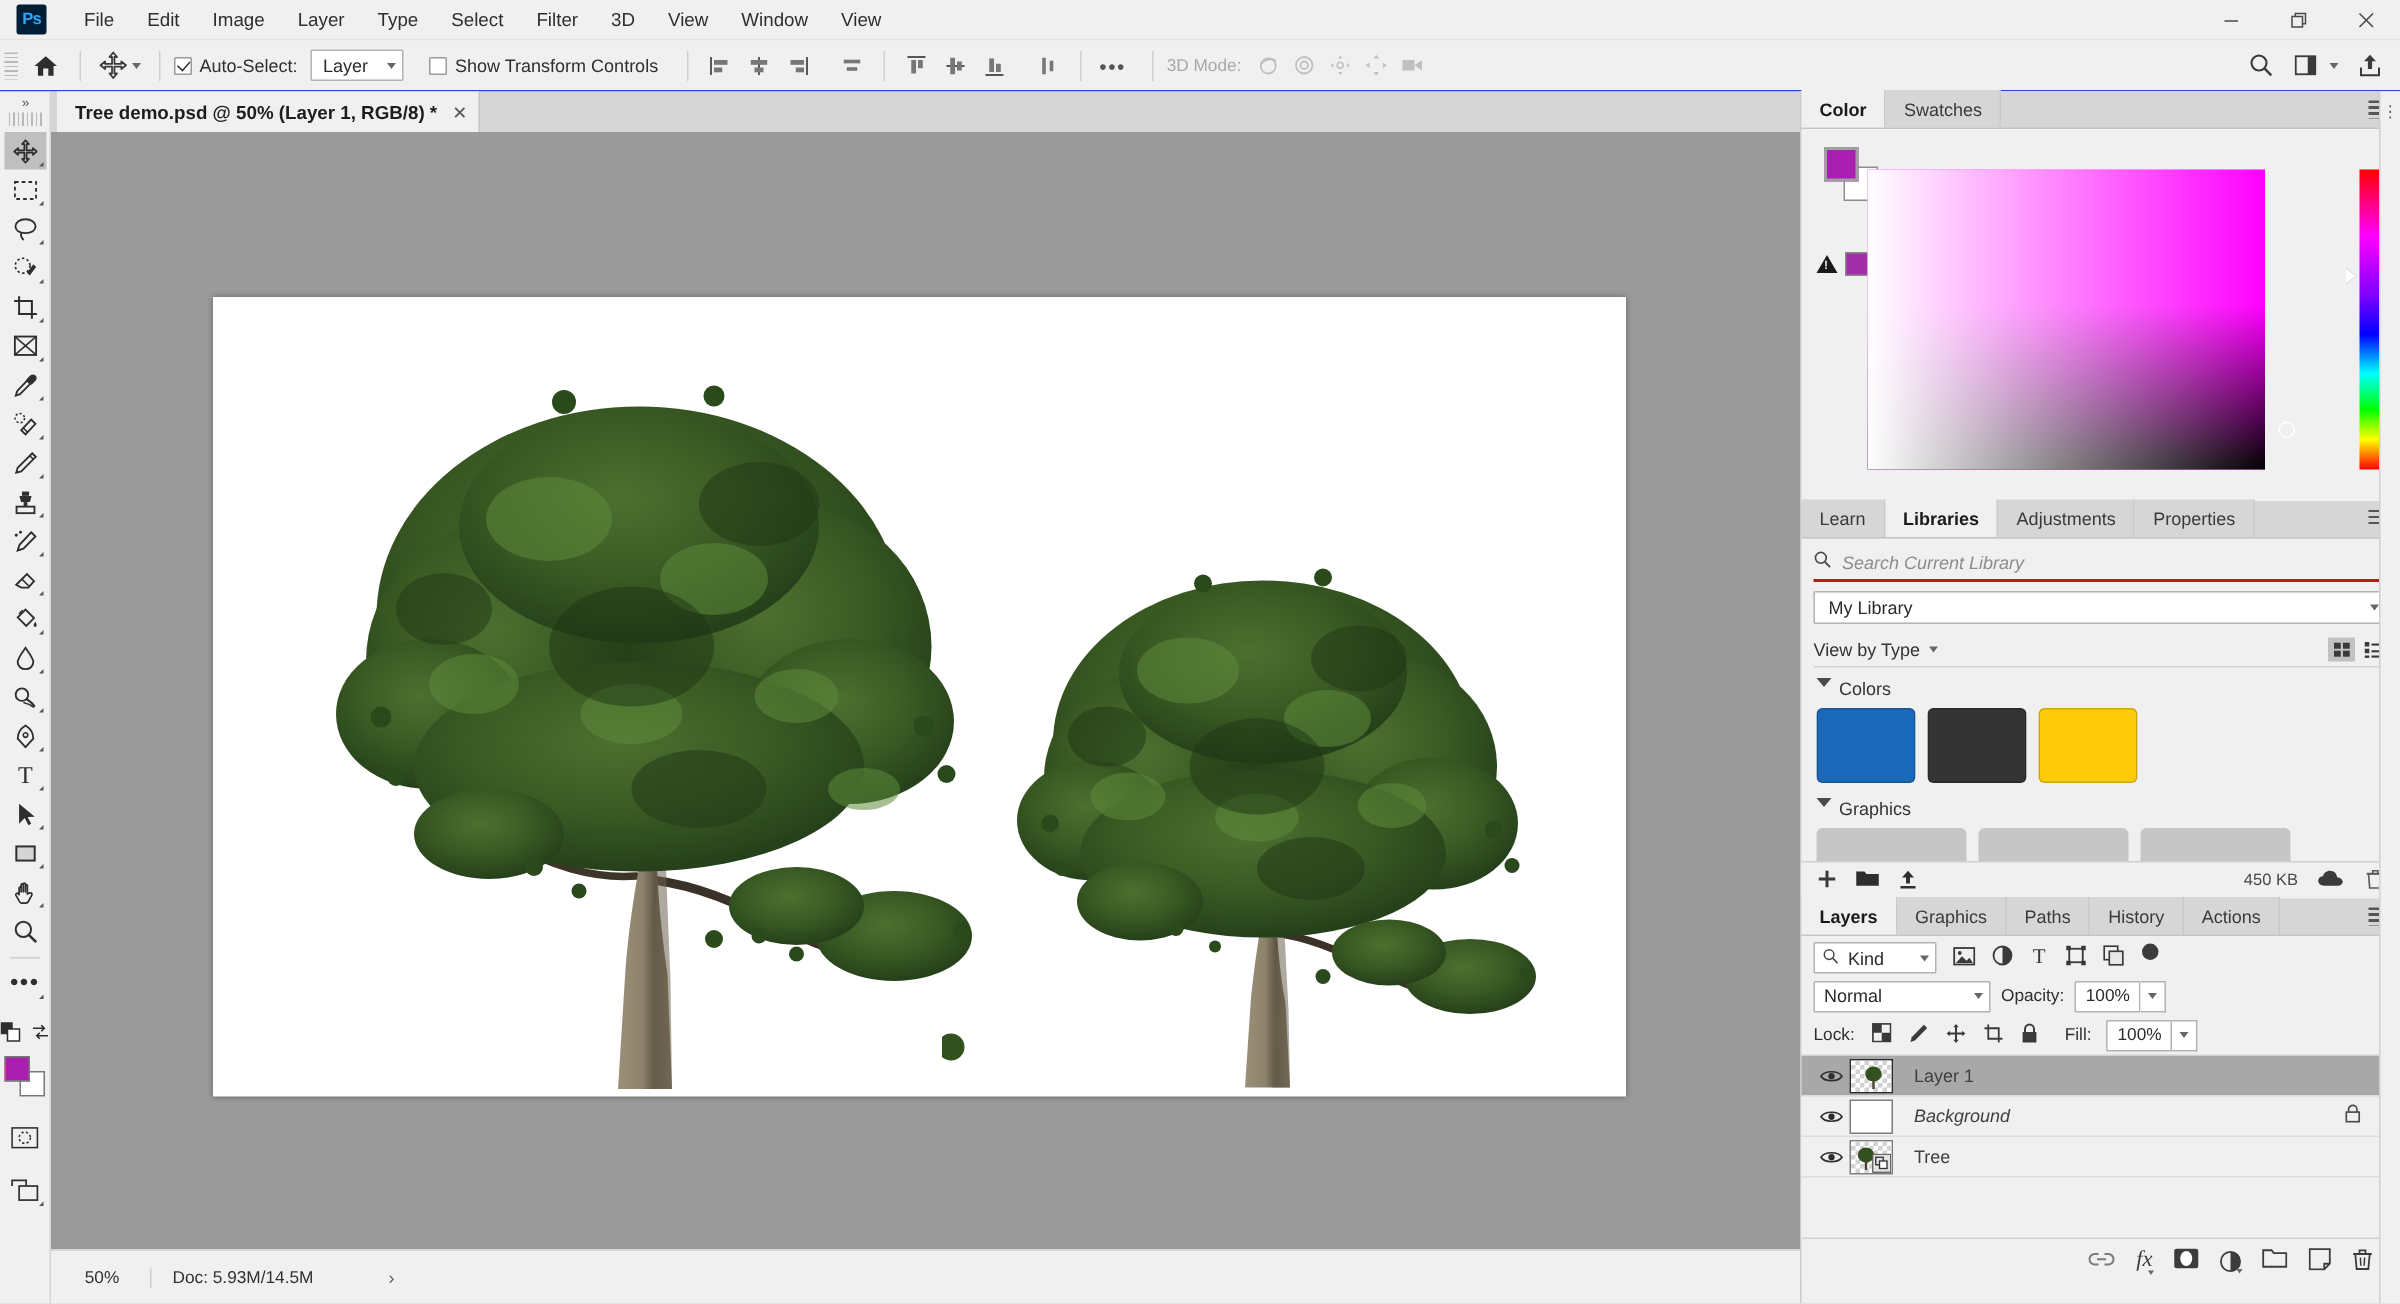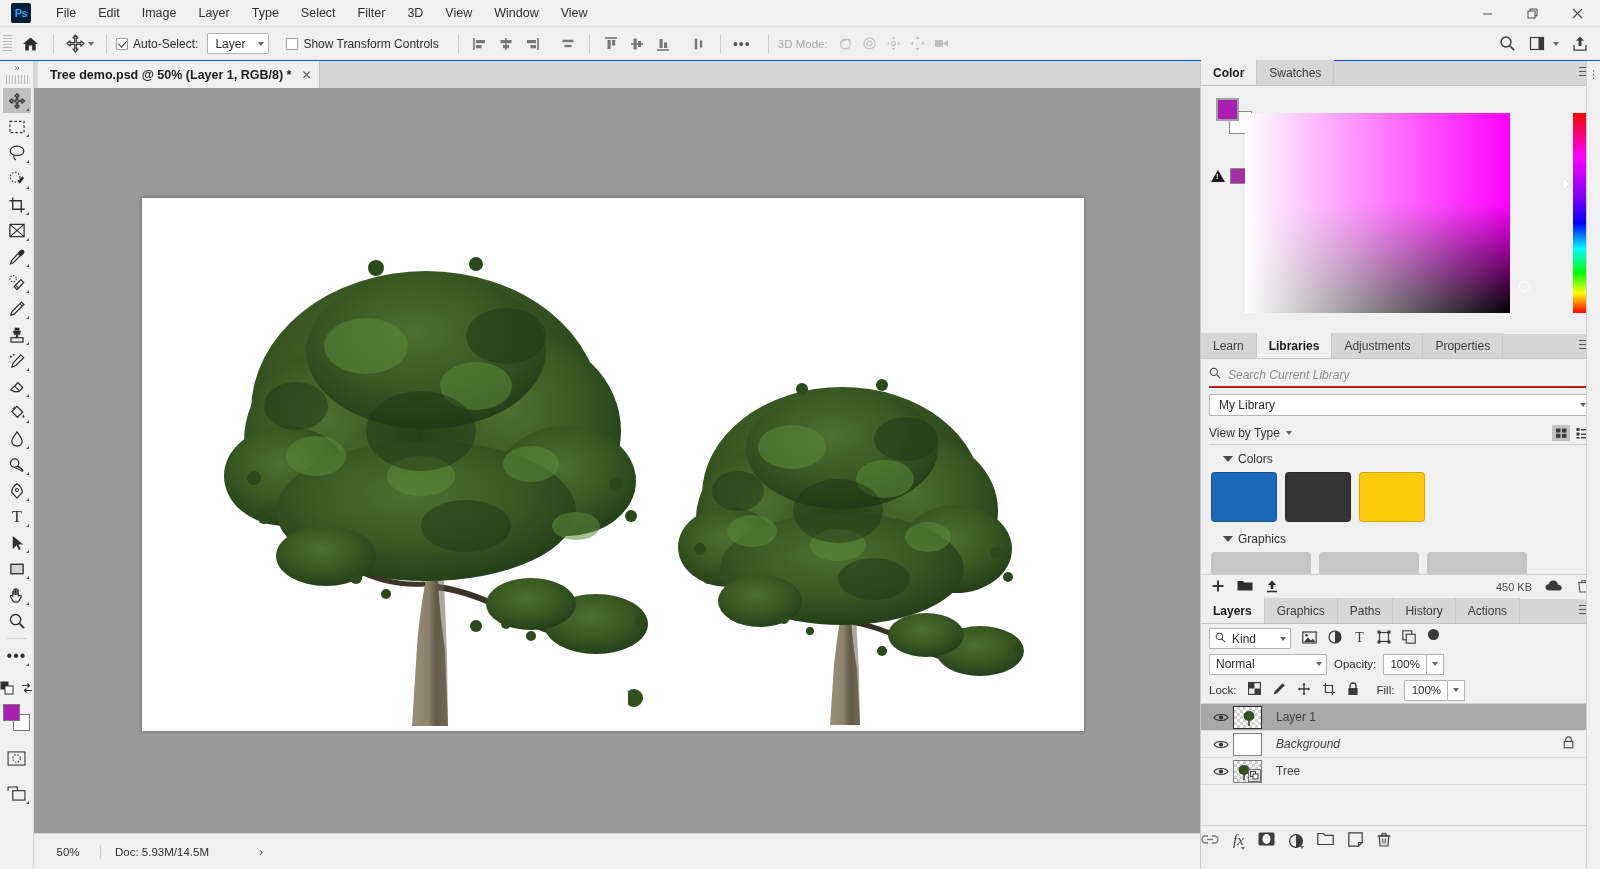--- a/index.html
+++ b/index.html
@@ -200,23 +200,22 @@
   .viewby-row {
     height: 24px; margin: 5px 8px 0 8px; display: flex; align-items: center;
     justify-content: space-between; border-bottom: 1px solid #d0d0d0;
   }
   .viewby-left { display: flex; align-items: center; gap: 6px; font-size: 12px; color: #333; }
   .view-toggle { display: flex; gap: 4px; }
   .vt-btn { width: 18px; height: 16px; display:flex;align-items:center;justify-content:center; }
   .vt-btn.active { background: #c2c2c2; }
   .lib-scroll { position: relative; height: 126px; overflow: hidden; margin-top: 3px; }
   .sect-head {
-    display: flex; align-items: center; gap: 5px; font-size: 12px; color: #333;
+    display: flex; gap: 5px; font-size: 12px; color: #333;
     padding: 4px 0 4px 10px;
-    margin-left: 12px;
   }
   .tri-r { width:0;height:0;border-left:5px solid transparent;border-right:5px solid transparent;border-top:6px solid #4a4a4a; }
   .color-chips { display: flex; gap: 8px; padding: 2px 0 6px 10px; }
   .chip { width: 66px; height: 50px; border-radius: 4px; border: 1px solid rgba(0,0,0,.18); }
   .gfx-chips { display: flex; gap: 8px; padding: 2px 0 0 10px; }
   .gfx { width: 100px; height: 24px; background: #c6c6c6; border-radius: 4px 4px 0 0; }
   .lib-vscroll { position: absolute; right: 3px; top: 4px; width: 9px; height: 118px; }
   .lib-vscroll .track { position:absolute; top:14px; bottom:14px; left:2px; width:6px; background:#e4e4e4; }
   .lib-vscroll .thumb { position:absolute; top:14px; left:2px; width:6px; height:30px; background:#bdbdbd; border-radius:3px;}
   .scroll-arrow { position:absolute; left:1px; font-size: 8px; color:#8d8d8d; }
@@ -273,21 +272,21 @@
     background-image:
       linear-gradient(45deg, #cfcfcf 25%, transparent 25%, transparent 75%, #cfcfcf 75%),
       linear-gradient(45deg, #cfcfcf 25%, transparent 25%, transparent 75%, #cfcfcf 75%);
     background-size: 6px 6px; background-position: 0 0, 3px 3px; background-color: #fff;
   }
   .lname { margin-left: 14px; font-size: 12px; color: #404040; }
   .lname.italic { font-style: italic; }
   .lock-badge { position: absolute; right: 26px; color: #4a4a4a; }
   .layers-empty { height: 40px; background: #f0f0f0; }
   .layers-footer {
-    height: 30px; display: flex; align-items: center; justify-content: flex-start;
+    height: 30px; display: flex; align-items: center; justify-content: flex-end;
     gap: 14px; padding-right: 18px; border-top: 1px solid #d0d0d0; color: #5a5a5a;
   }
   .fx-lbl { font-family: "Liberation Serif", serif; font-style: italic; font-size: 15px; color: #3c3c3c; }
   .mini-tri { width:0;height:0;border-left:2.5px solid transparent;border-right:2.5px solid transparent;border-top:3px solid #666; position:absolute; right:-1px; bottom:-1px;}
   .icon-wrap { position: relative; display: flex; align-items: center; }
 
   .right-rail {
     position: absolute; top: 61px; left: 1586px; width: 14px; height: 808px;
     background: #f0f0f0; border-left: 1px solid #d0d0d0;
   }

